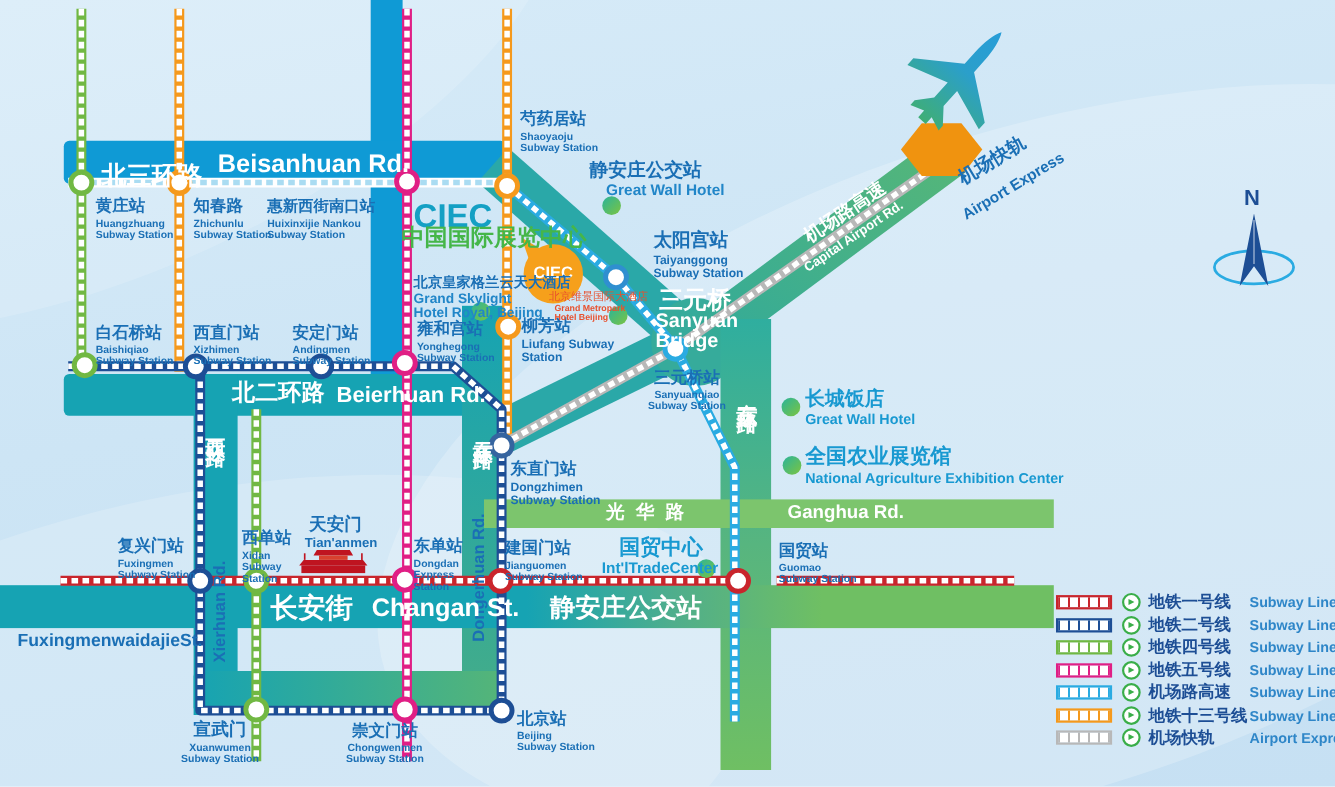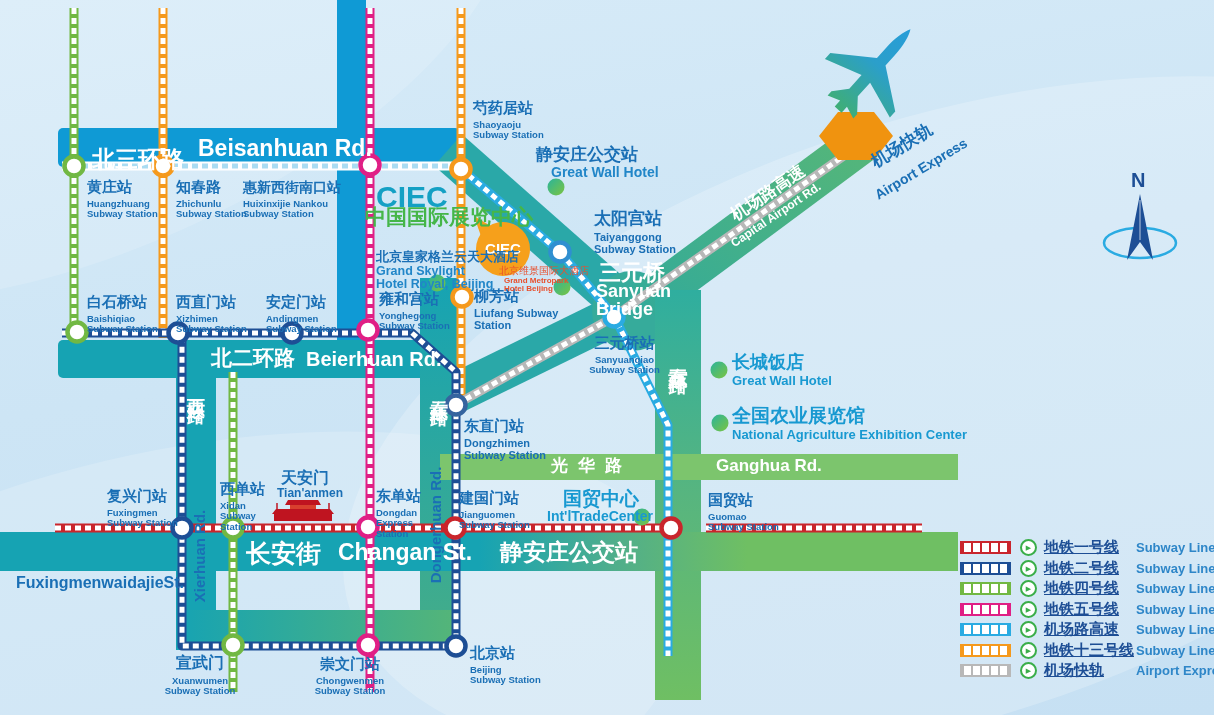--- a/index.html
+++ b/index.html
@@ -15,21 +15,21 @@
   .st-cn{font-size:15px;font-weight:bold;color:#1a6fb5;white-space:nowrap;}
   .st-en{font-size:9.5px;font-weight:bold;color:#1a6fb5;white-space:pre-line;line-height:1.08;margin-top:2px;}
   .ctr{text-align:center;}
   .vtext{writing-mode:vertical-rl;text-orientation:upright;letter-spacing:3px;white-space:nowrap;}
   .rot{position:absolute;transform-origin:center;white-space:nowrap;}
   .legend{position:absolute;left:960px;top:541px;}
   .legend-row{display:flex;align-items:center;height:13px;margin-bottom:7.5px;}
   .swatch{width:47px;height:9px;margin-right:9px;}
   .play{width:13px;height:13px;border-radius:50%;background:#fff;border:2px solid #3aae49;
         color:#3aae49;font-size:7px;line-height:13px;text-align:center;margin-right:7px;flex:none;}
-  .leg-cn{width:92px;font-size:15px;font-weight:bold;color:#1d4e95;white-space:nowrap;text-decoration:underline;}
+  .leg-cn{width:92px;font-size:15px;font-weight:bold;color:#1d4e95;white-space:nowrap;}
   .leg-en{font-size:13px;font-weight:bold;color:#2e86c8;white-space:nowrap;}
 </style>
 </head>
 <body>
 
 <div class="map">
 
 <svg class="base" width="1214" height="715" viewBox="0 0 1214 715">
   <defs>
     <linearGradient id="gH" x1="0" y1="0" x2="0" y2="1">

